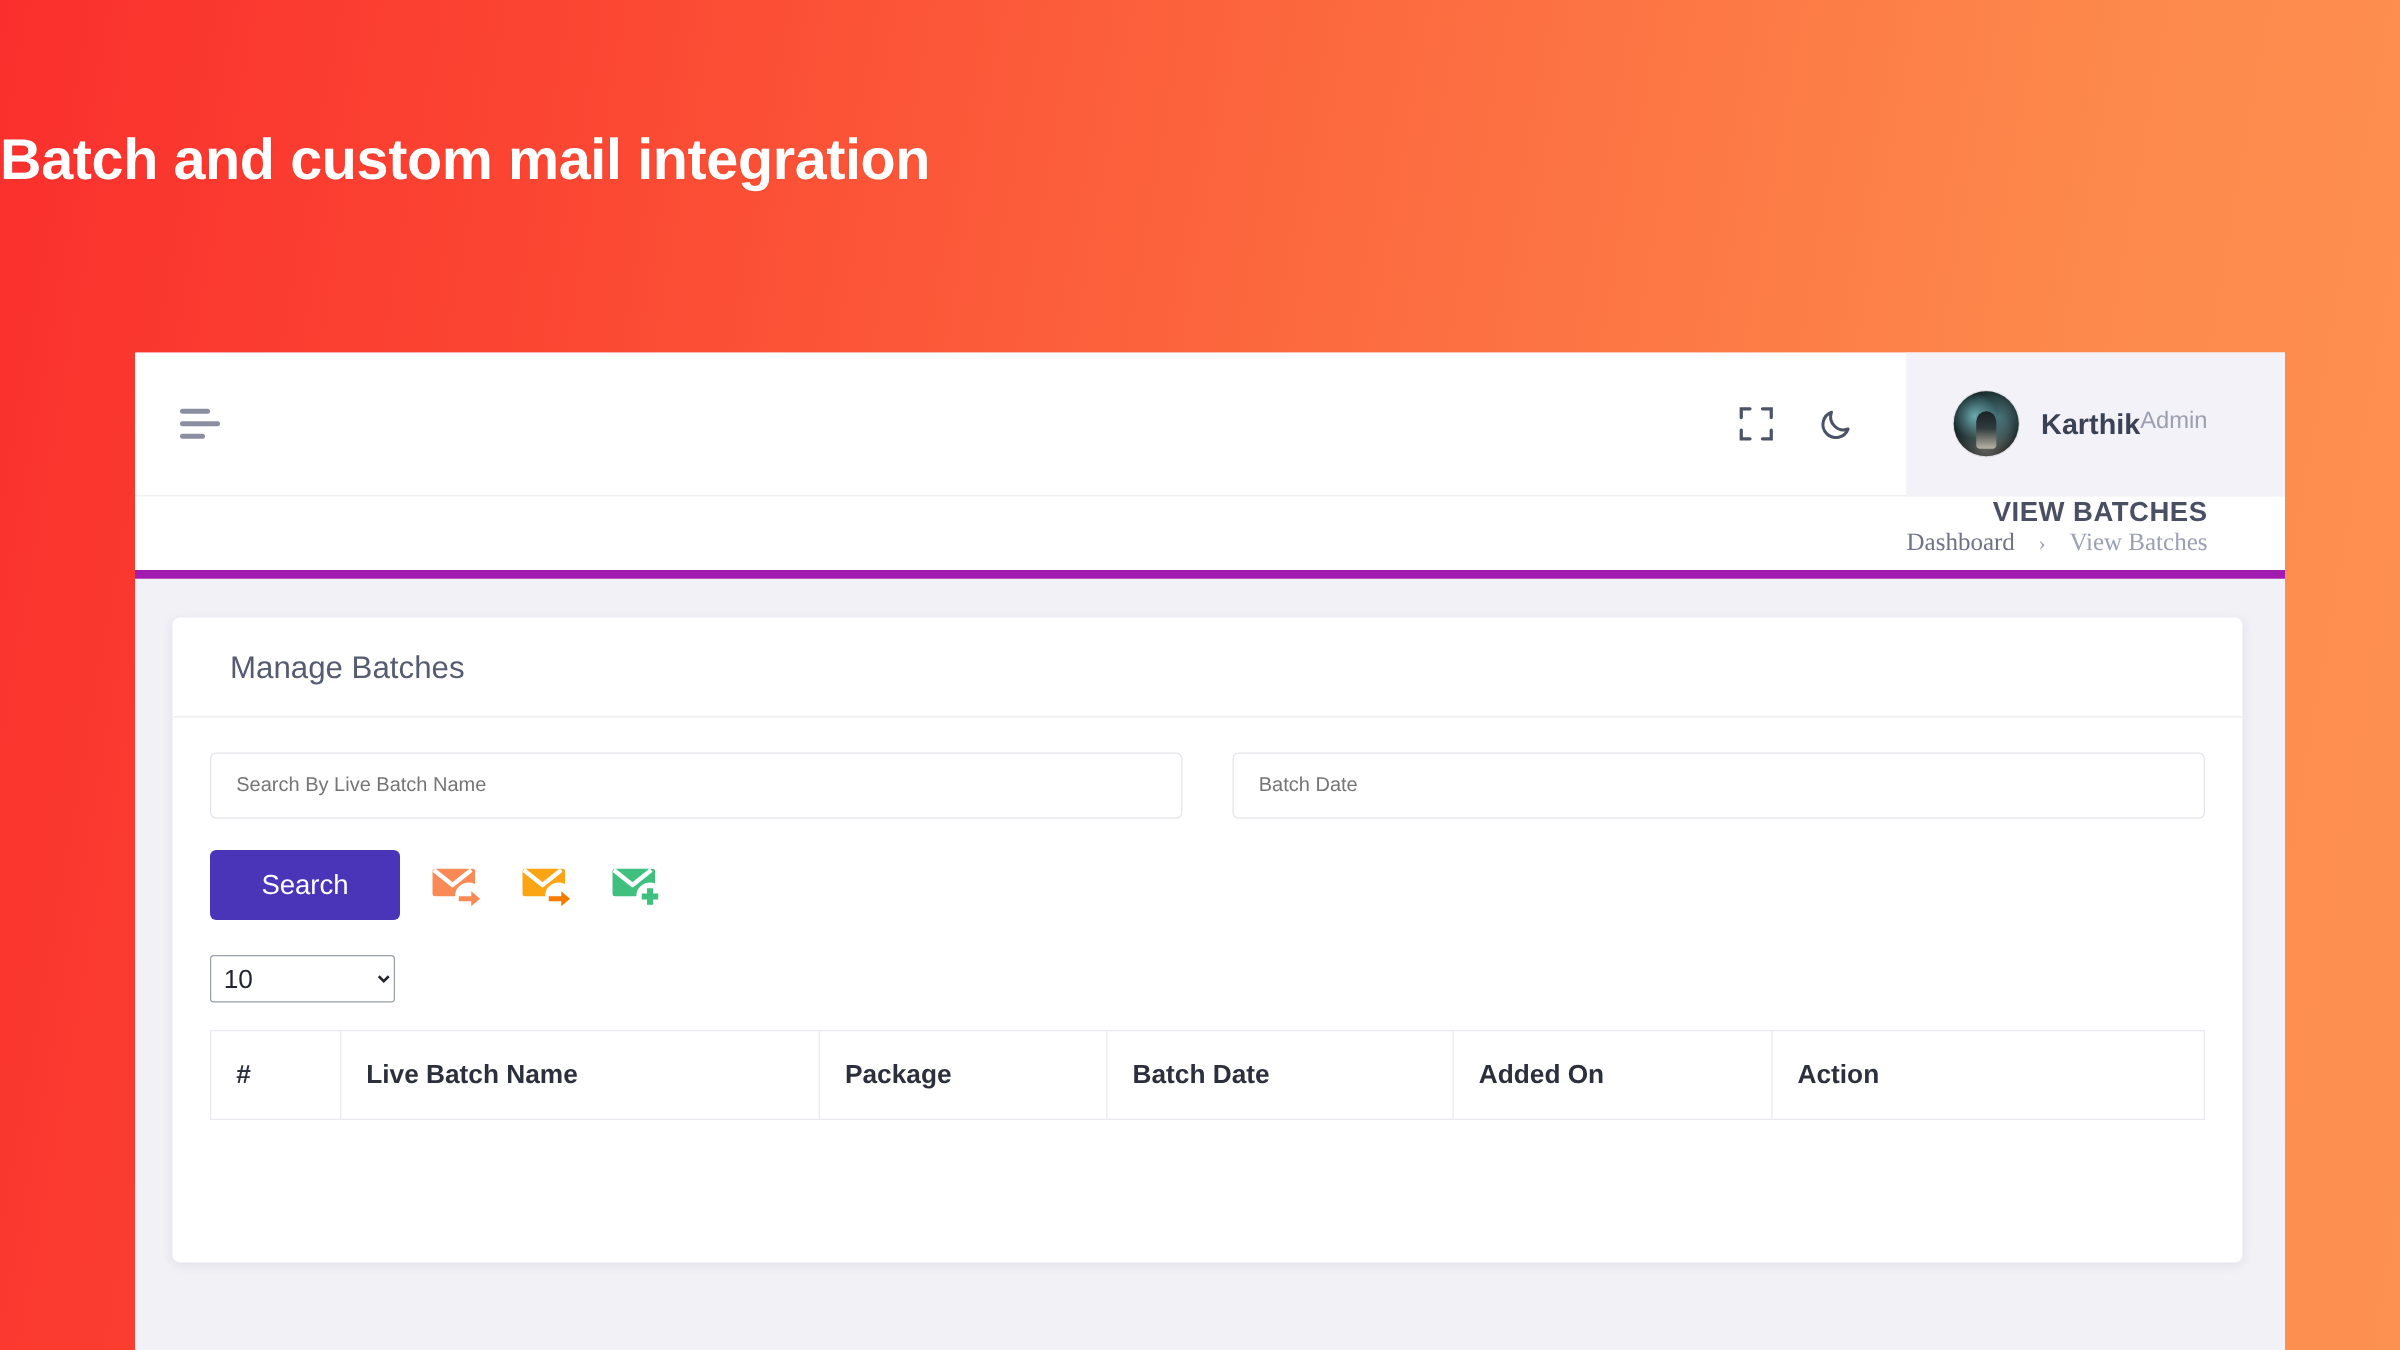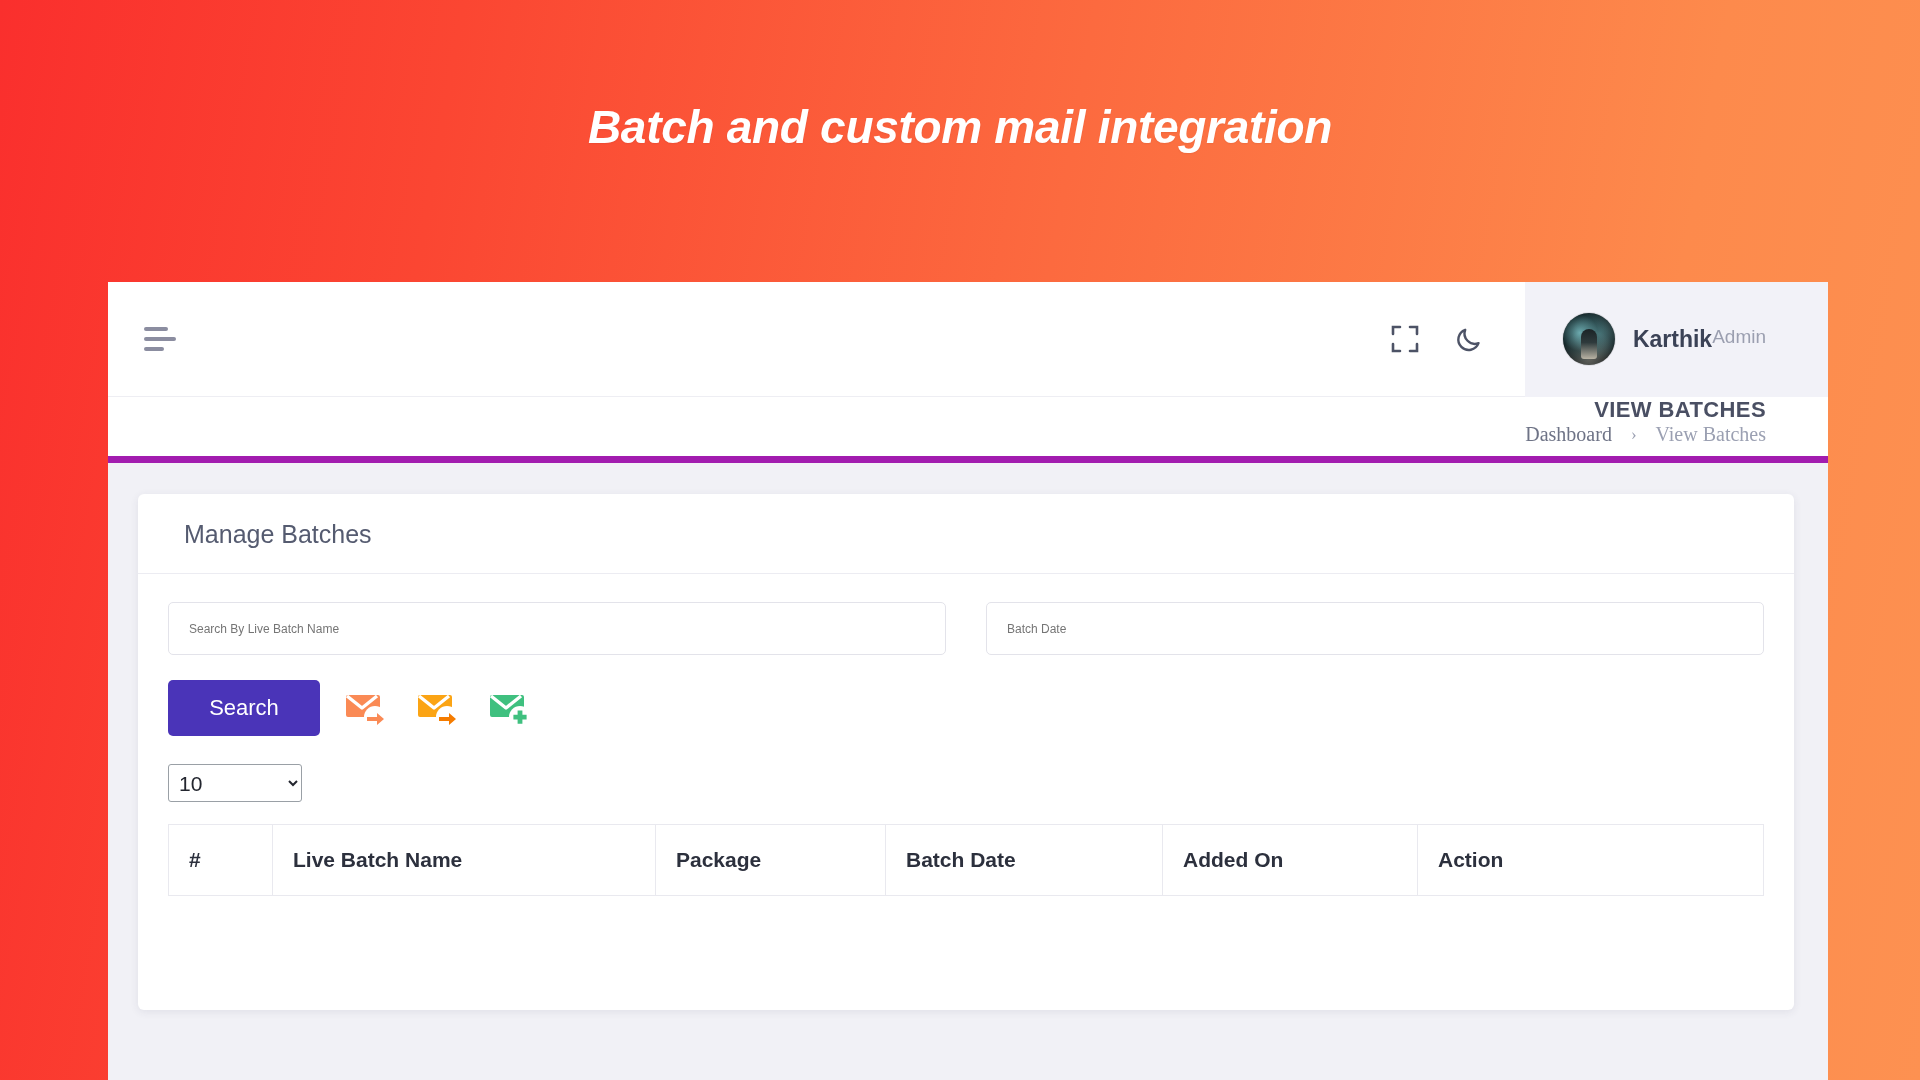--- a/index.html
+++ b/index.html
@@ -6,21 +6,21 @@
   html, body { width:1920px; height:1080px; overflow:hidden; }
   body {
     font-family:"Liberation Sans", sans-serif;
     background:linear-gradient(100deg, #fa2f2d 0%, #fb4632 22%, #fc6a3f 52%, #fd8a4c 82%, #fd9151 100%);
     position:relative;
   }
 
   
   .banner {
     position:absolute; top:0; left:0; width:1920px; height:282px;
-    display:flex; align-items:flex-start; justify-content:center;font-style:italic;
+    display:flex; align-items:flex-start; justify-content:flex-start;
   }
   .banner-title {
     margin-top:100px;
     color:#ffffff;
     font-size:46px;
     font-weight:bold;
     letter-spacing:-0.3px;
     text-shadow:0 1px 2px rgba(0,0,0,.06);
     white-space:nowrap;
   }
@@ -133,21 +133,21 @@
   .card-title { font-size:25px; color:#555b70; }
   .card-body { padding:28px 30px 0 30px; }
 
   
   .filter-row { display:flex; gap:40px; }
   .field {
     height:53px; flex:1;
     border:1px solid #e3e3ea; border-radius:5px;
     display:flex; align-items:center;
     padding:0 20px;
-    font-size:12px;
+    font-size:16px;
     background:#fff;
   }
   .field.placeholder { color:#a7abba; }
   .select-field { justify-content:space-between; color:#3e4455; cursor:pointer; }
   .caret {
     width:0;height:0;
     border-left:8px solid transparent;
     border-right:8px solid transparent;
     border-top:9px solid #3c4254;
     margin-right:4px;
@@ -162,21 +162,21 @@
     width:152px; height:56px;
     font-family:"Liberation Sans", sans-serif;
     cursor:pointer;
   }
   .mail-btn { width:52px; height:52px; cursor:pointer; display:flex; align-items:center; justify-content:center; }
   .mail-btn svg { display:block; }
 
   
   .length-wrap { margin-top:28px; }
   .length-select {
-    width:134px; height:38px;
+    width:148px; height:38px;
     font-size:21px;
     font-family:"Liberation Sans", sans-serif;
     color:#23262f;
     border:1px solid #9aa0a6;
     border-radius:3px;
     background:#fff;
     padding:0 6px;
   }
 
   

